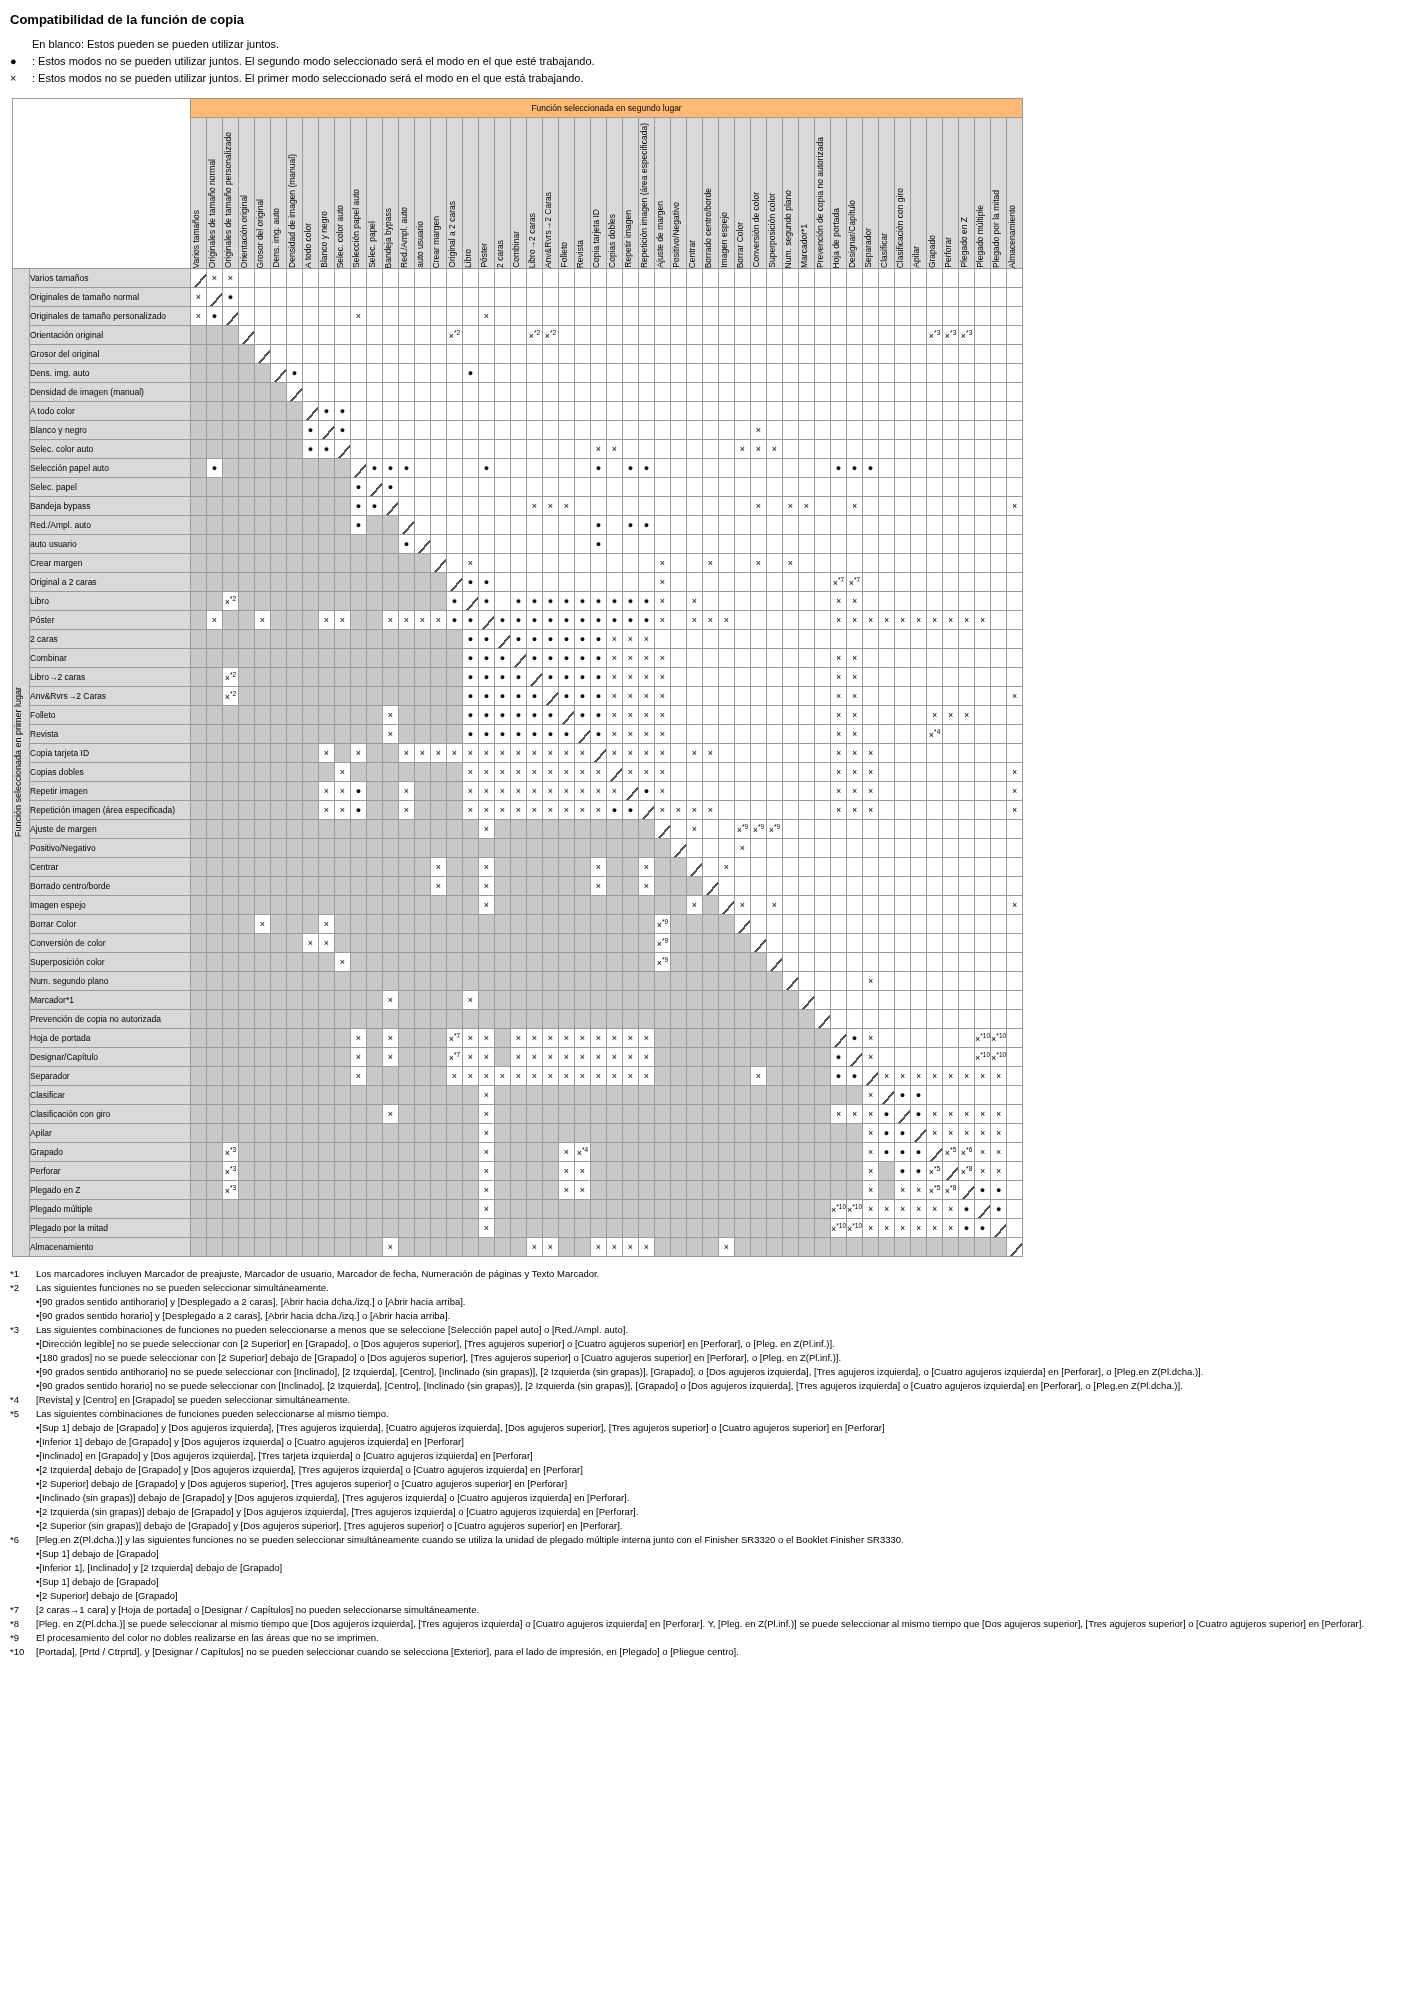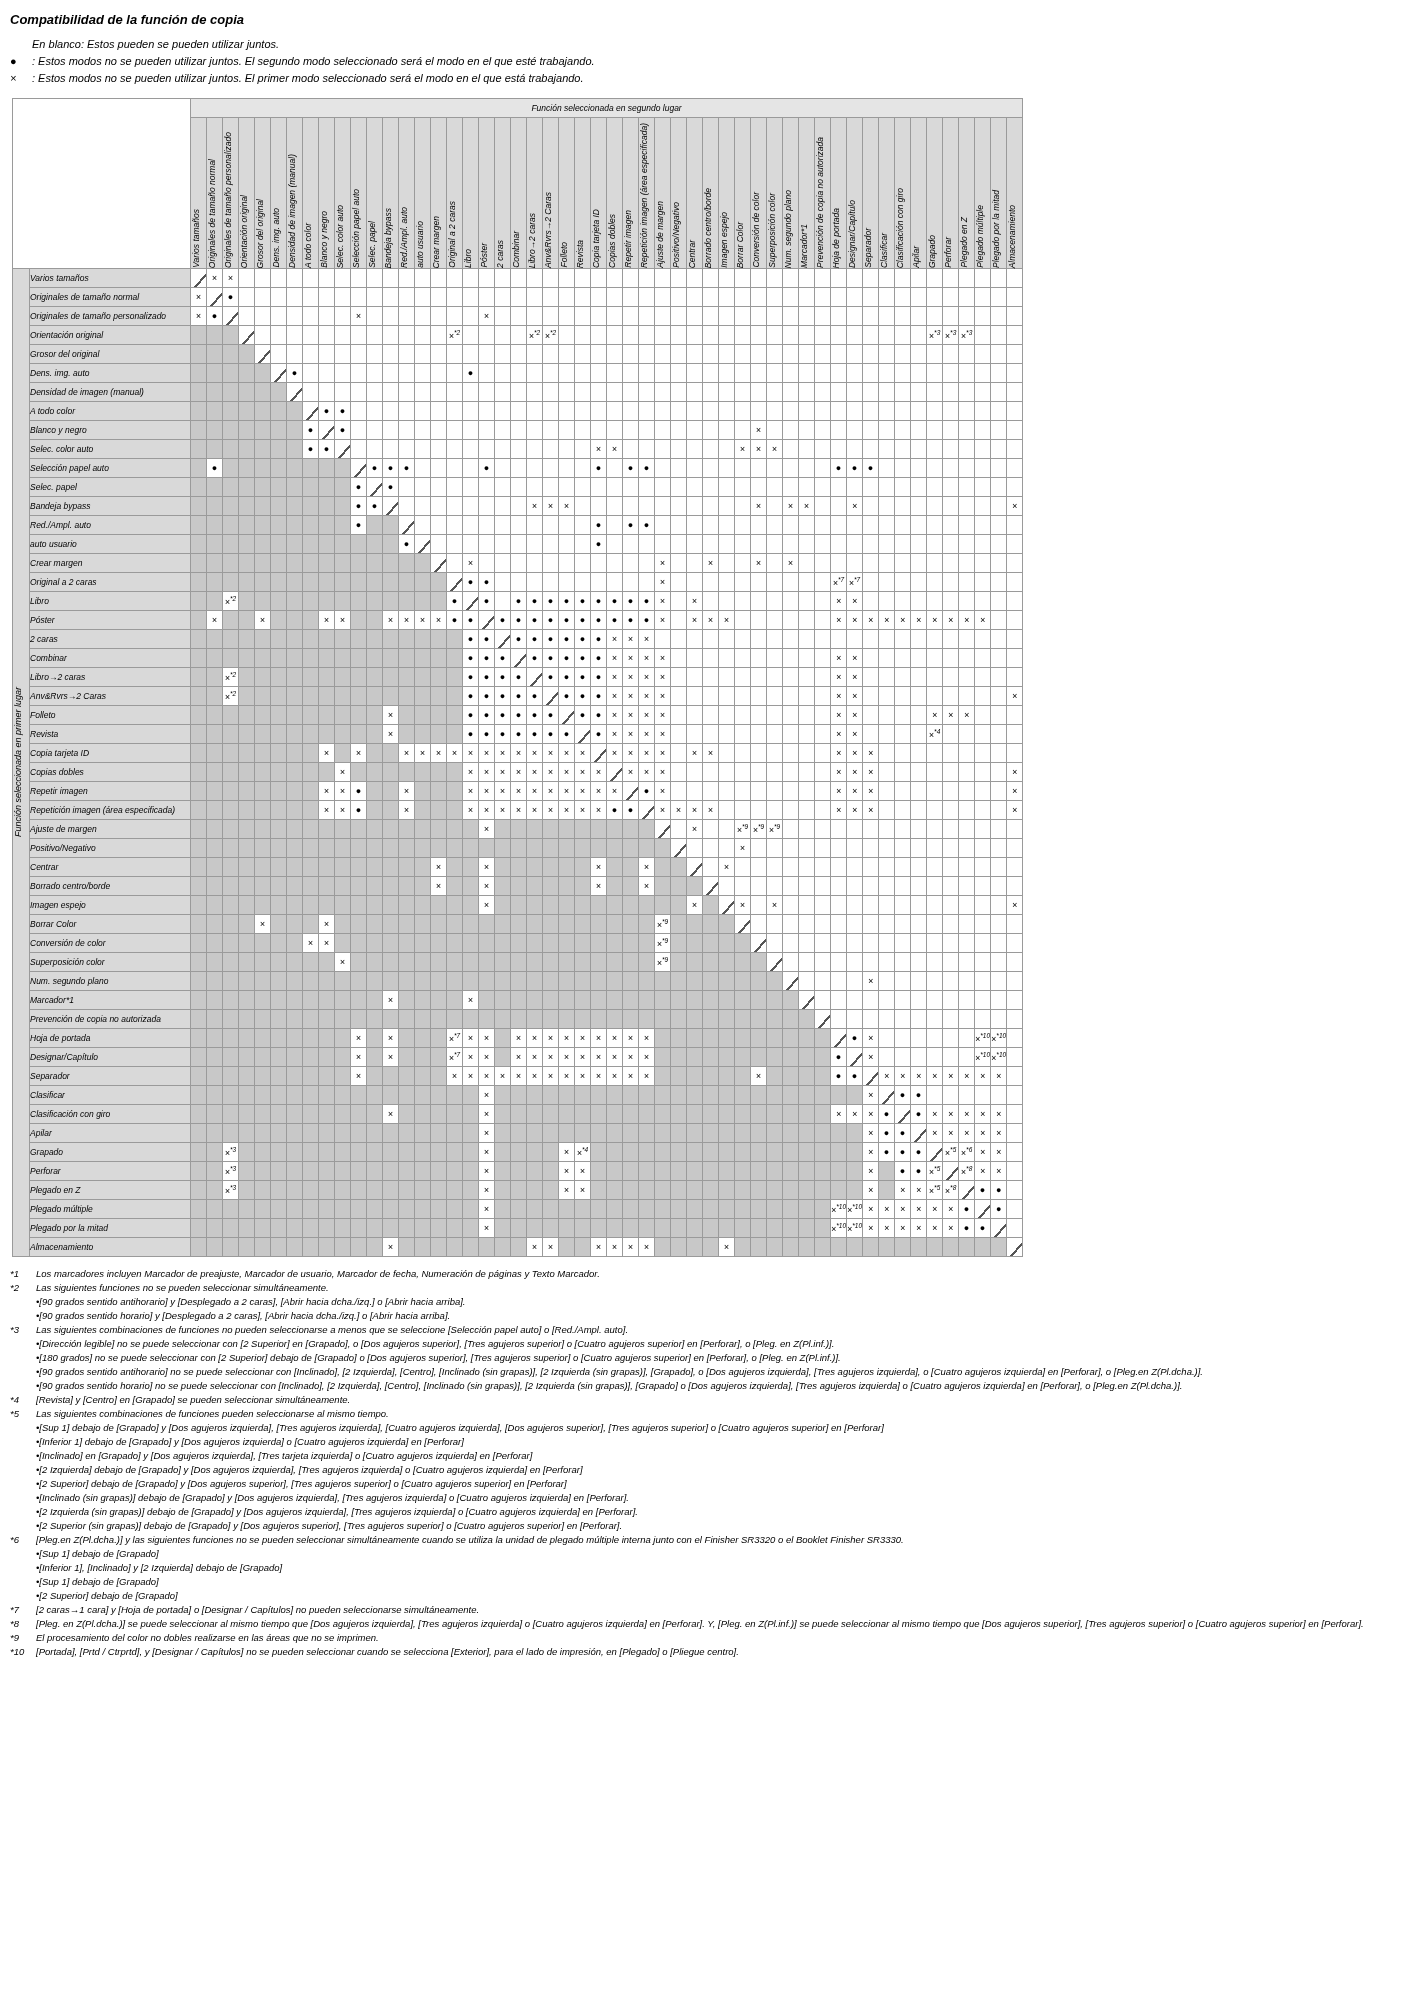--- a/index.html
+++ b/index.html
@@ -1,26 +1,26 @@
 <!DOCTYPE html>
 <html><head>
 <meta charset="utf-8">
 <style>
   html,body{margin:0;padding:0;background:#fff;}
   body{font-family:"Liberation Sans",sans-serif;color:#000;width:1418px;}
-  .page{width:1418px;padding:0;box-sizing:border-box;font-style:italic;}
+  .page{width:1418px;padding:0;box-sizing:border-box;}
   h1.title{font-size:13px;font-weight:bold;margin:12px 0 10px 10px;}
   .legend{margin:0 0 12px 10px;font-size:11px;}
   .legend-row{display:flex;align-items:flex-start;line-height:15px;margin-bottom:2px;}
   .legend-sym{width:22px;flex:none;text-align:left;font-size:11px;}
   .legend-txt{flex:1;}
 
   table.matrix{border-collapse:collapse;margin-left:12px;table-layout:fixed;}
   table.matrix td,table.matrix th{border:1px solid #9a9a9a;padding:0;font-size:8.5px;font-weight:normal;}
-  .hdr-top{background:#e5e5e5;text-align:center;font-size:11px;height:18px;}
+  .hdr-top{background:#fdba74;text-align:center;font-size:11px;height:18px;}
   .corner{background:#fff;}
   .vhdr{background:#d9d9d9;height:150px;width:15px;vertical-align:bottom;text-align:center;}
   .vhdr span{display:block;writing-mode:vertical-rl;transform:rotate(180deg);white-space:nowrap;font-size:8.5px;padding-bottom:3px;letter-spacing:0px;}
   .rowlabel{background:#d9d9d9;width:160px;height:18px;padding-left:5px;font-size:9px;white-space:nowrap;}
   .sidelabel{background:#d9d9d9;width:16px;text-align:center;vertical-align:middle;}
   .sidelabel span{display:block;writing-mode:vertical-rl;transform:rotate(180deg);white-space:nowrap;font-size:9px;}
   td.cell{width:15px;height:18px;text-align:center;vertical-align:middle;background:#fff;}
   td.cell.g{background:#c8c8c8;}
   td.cell.diag{background:#fff;position:relative;overflow:hidden;}
   td.cell.diag:after{content:"";position:absolute;left:-2px;top:-2px;width:150%;height:150%;

